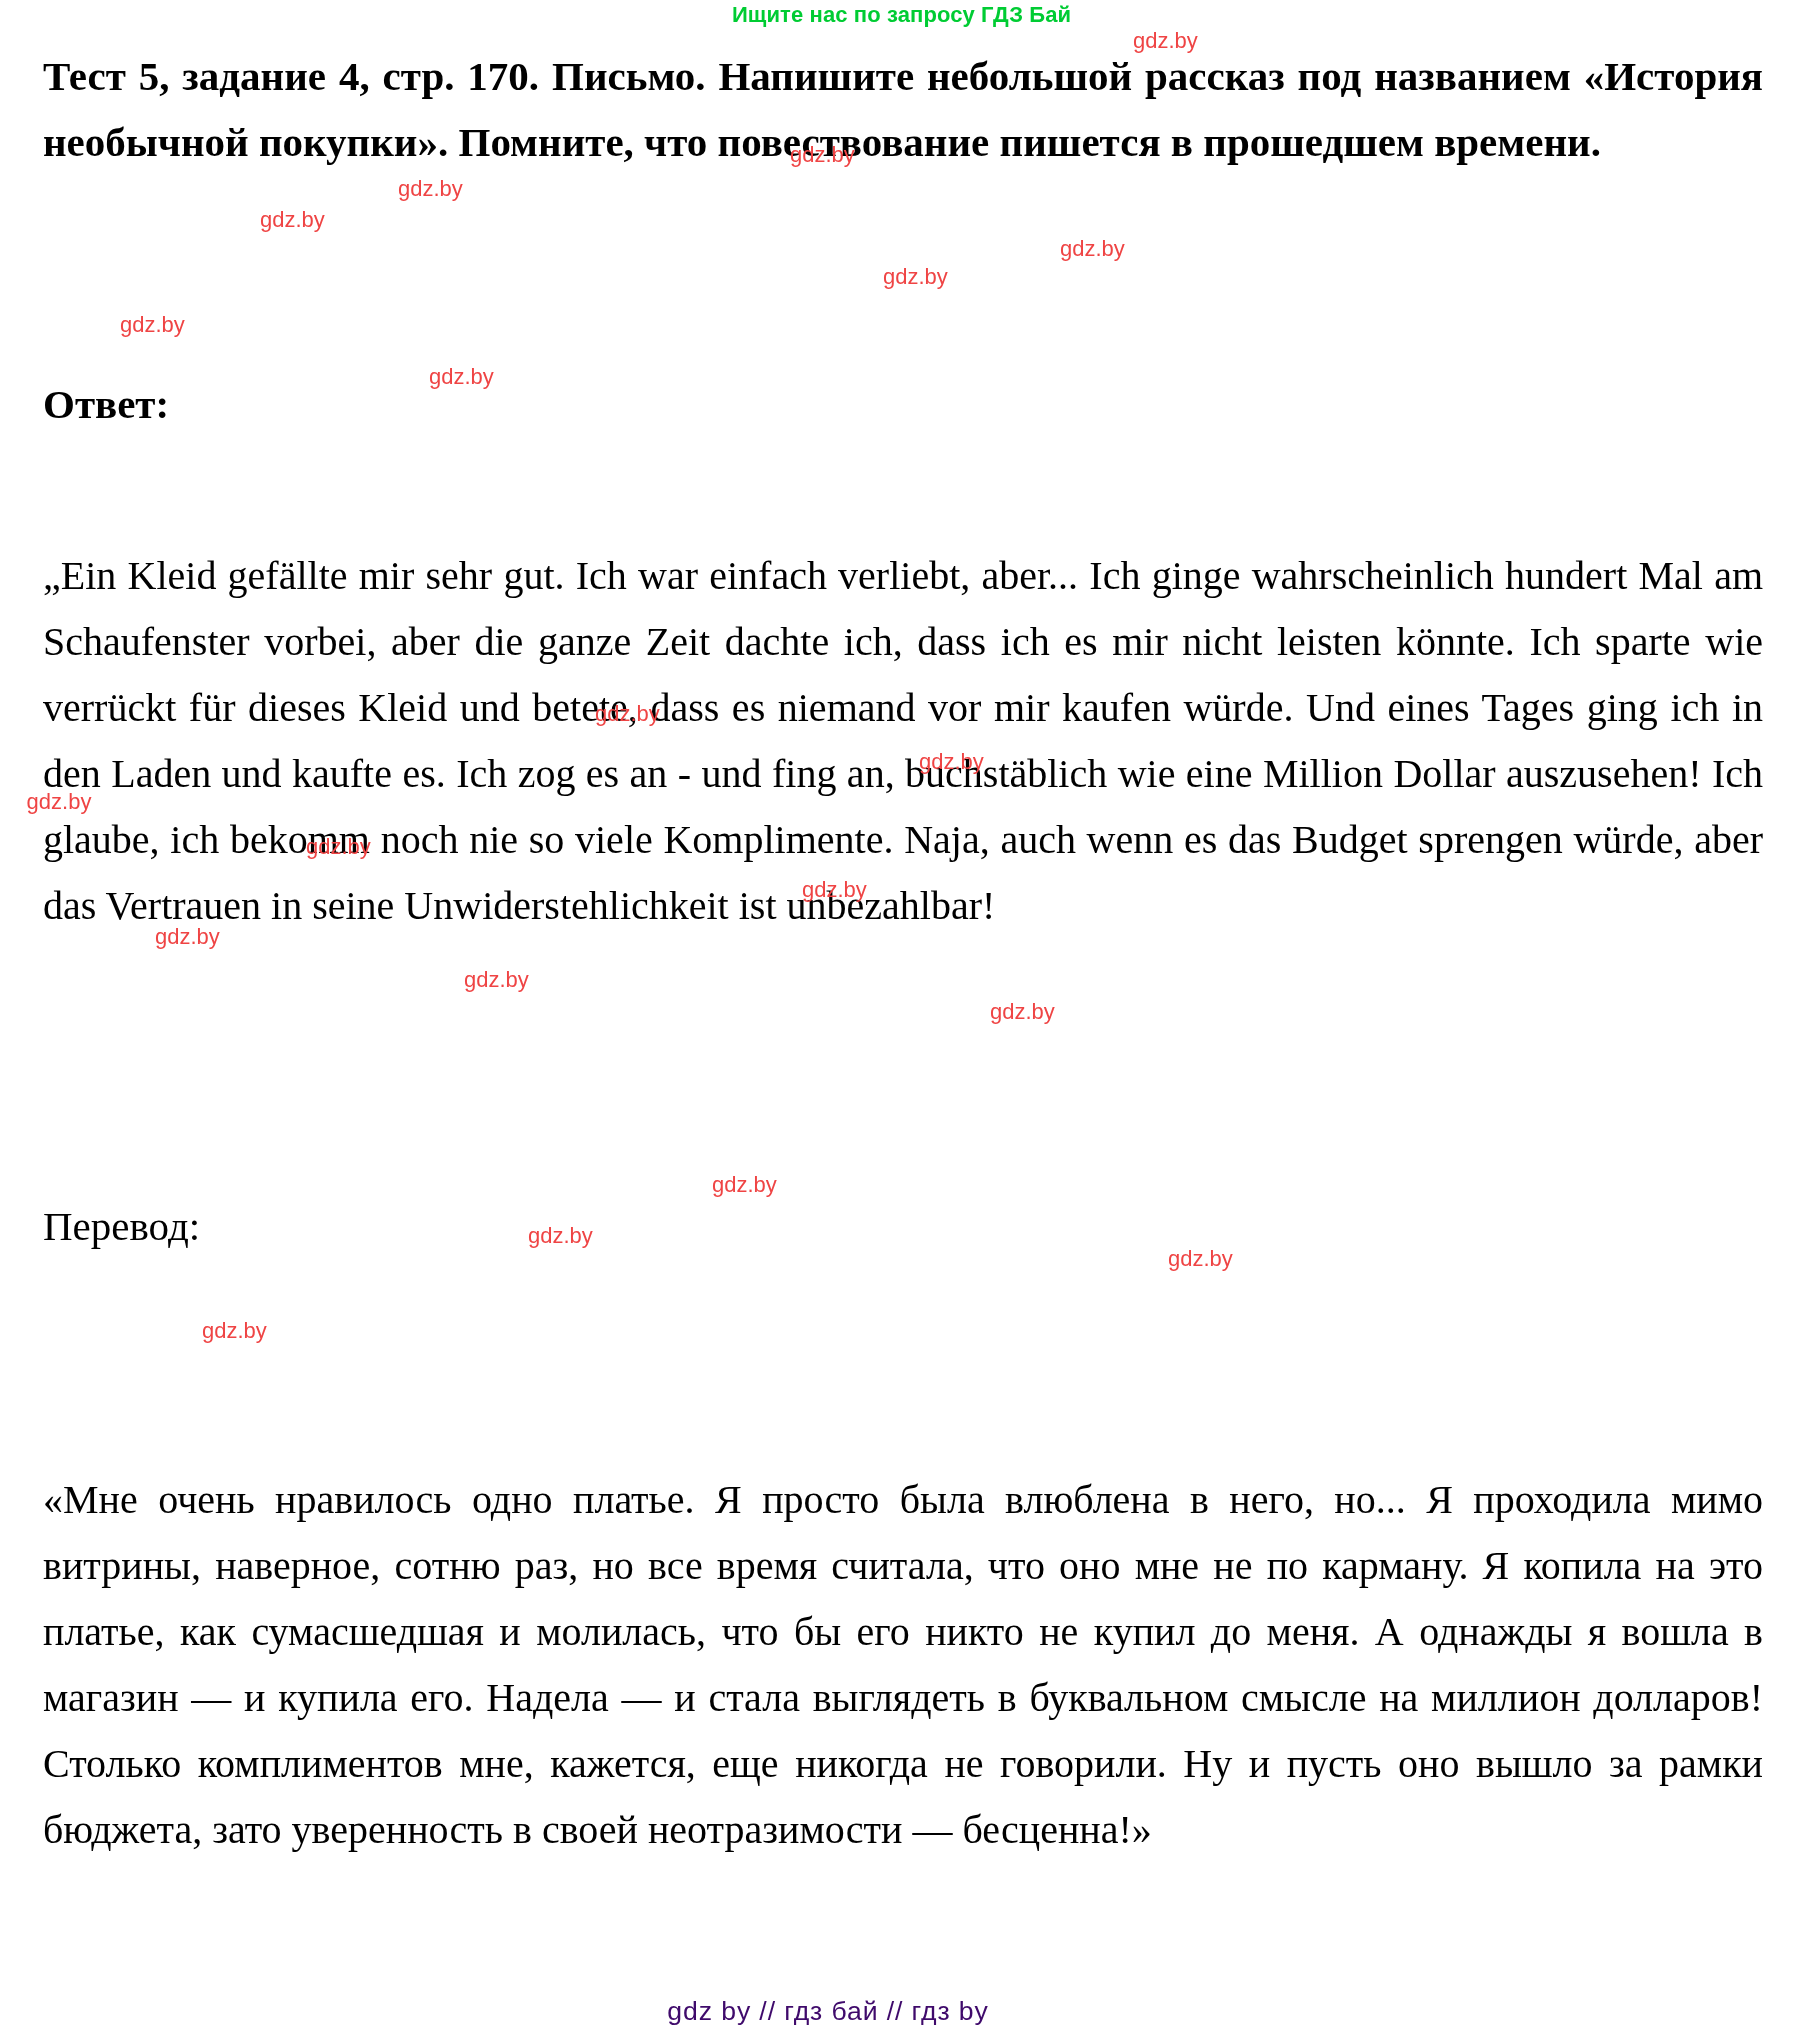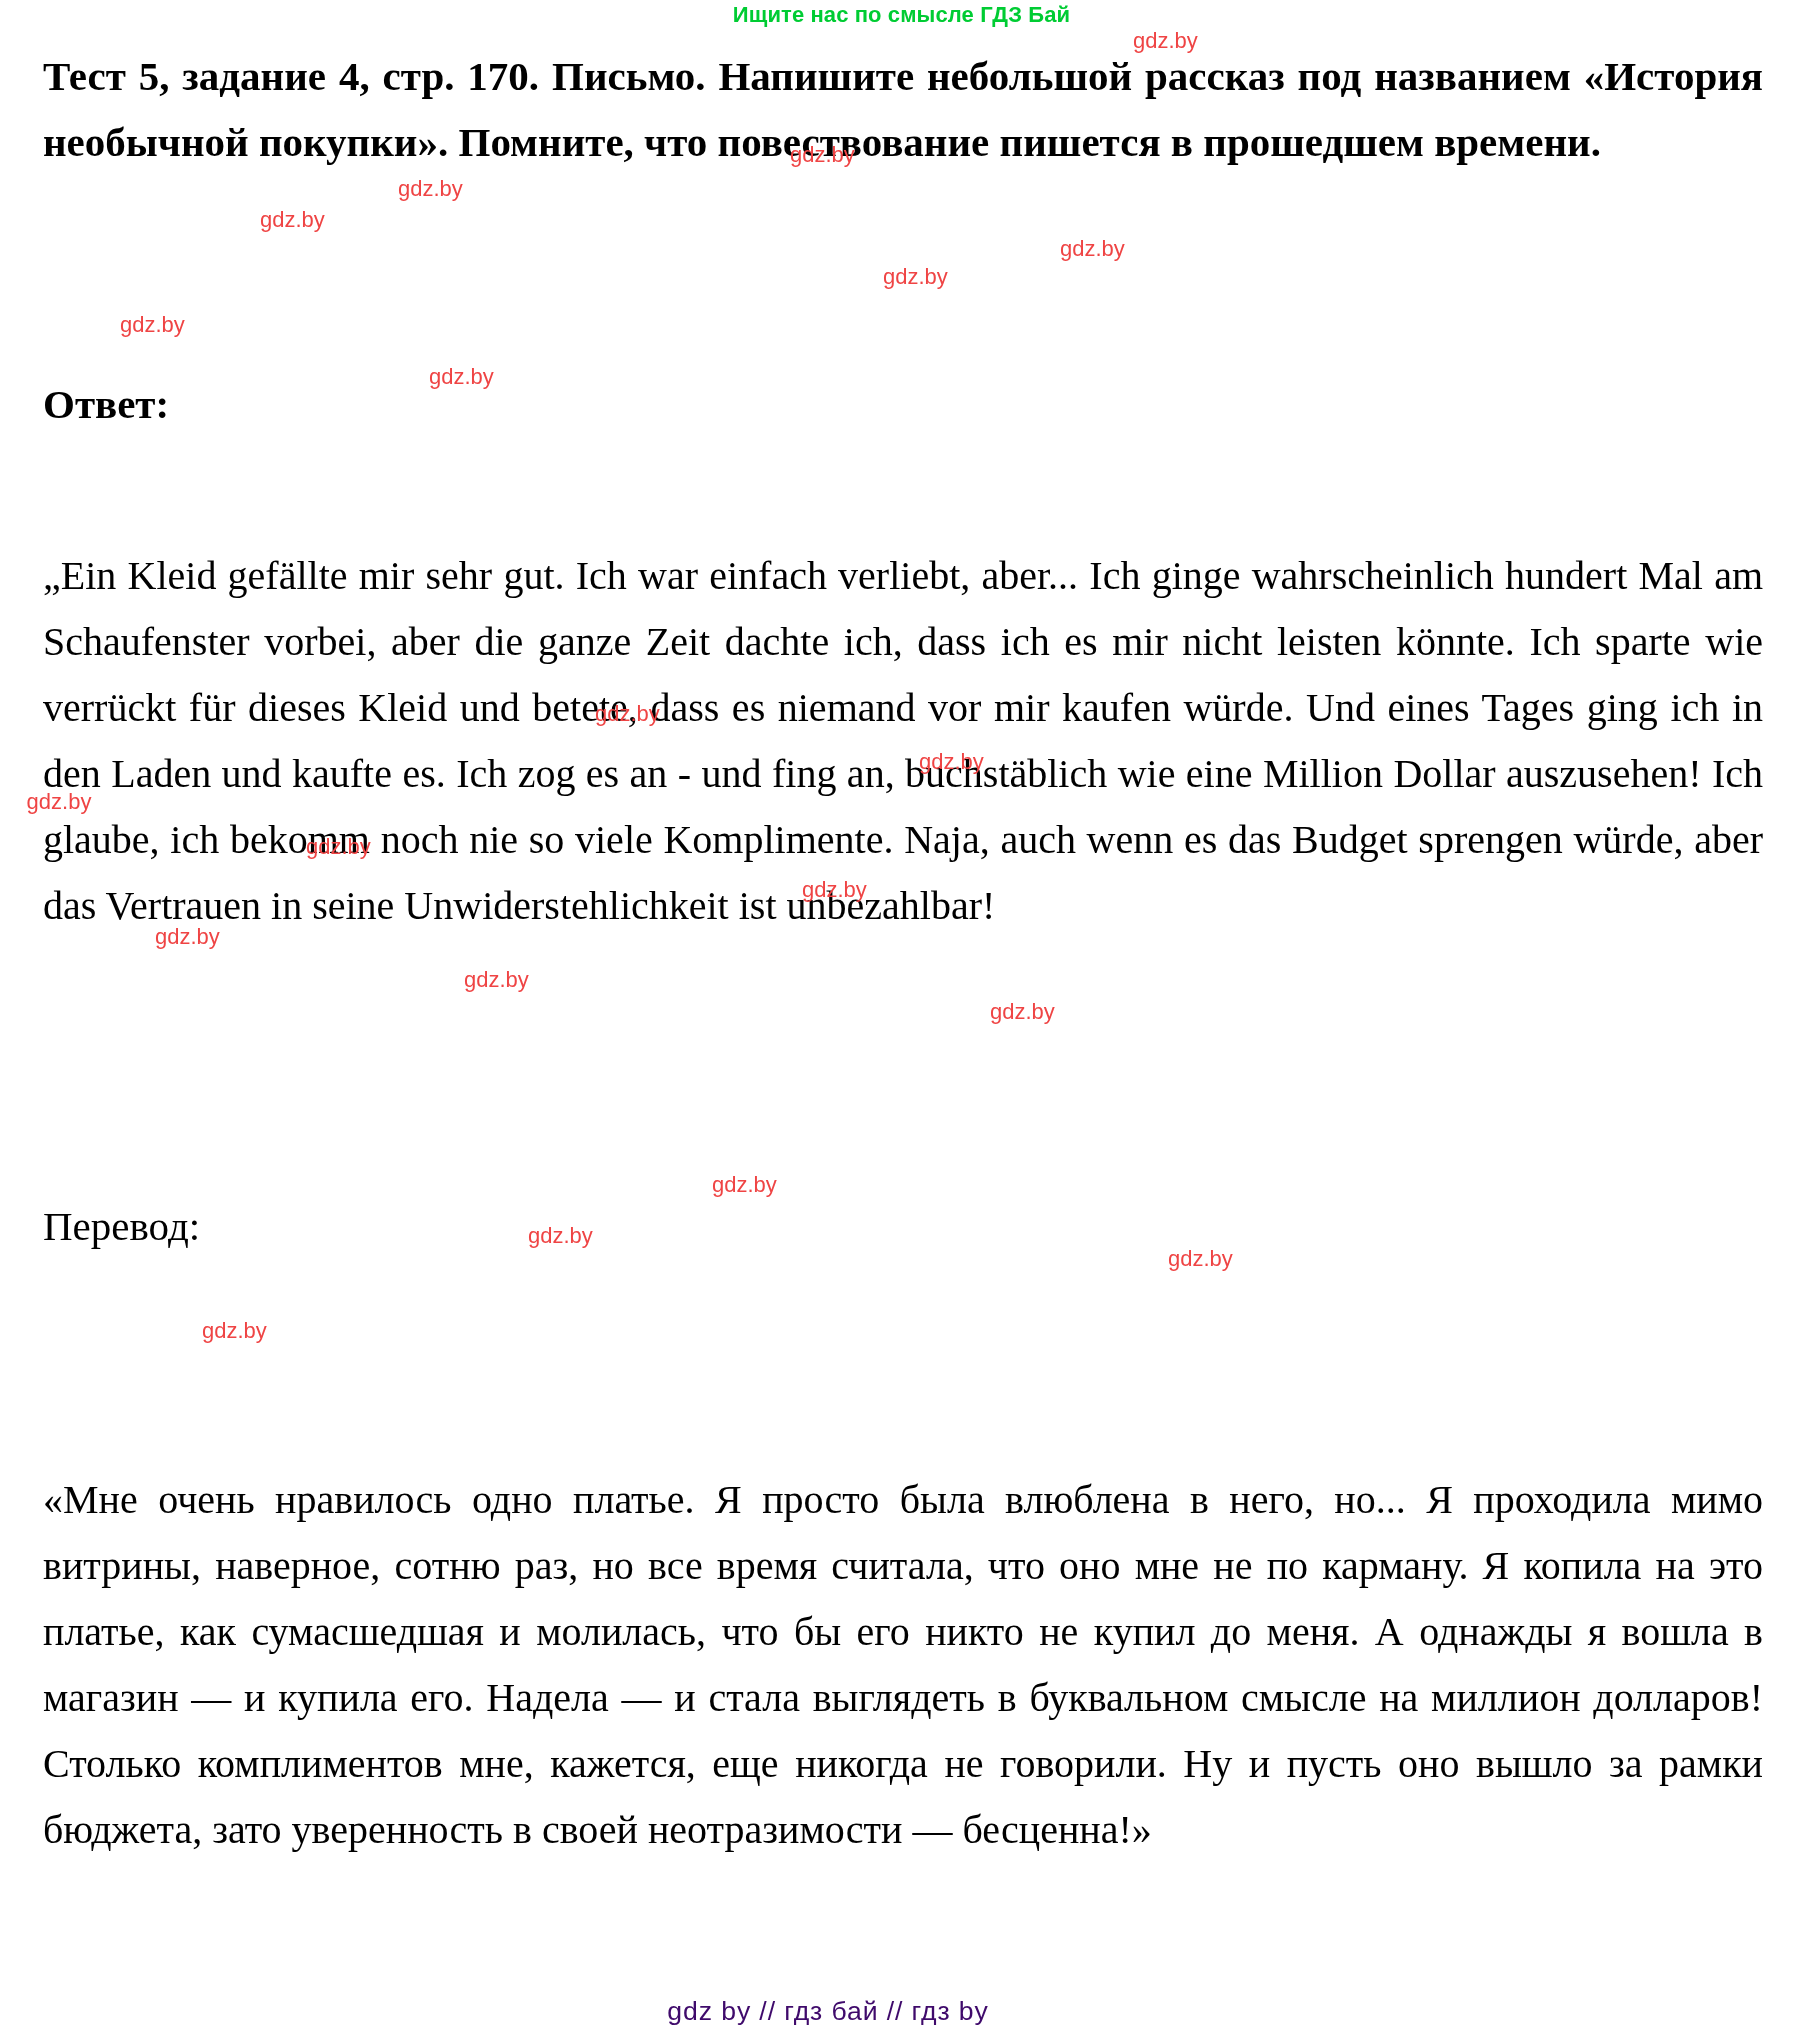--- a/index.html
+++ b/index.html
@@ -124,21 +124,21 @@
     font-family: "Liberation Sans", "DejaVu Sans", sans-serif;
     font-size: 26.6px;
     font-weight: 400;
     letter-spacing: 0.9px;
     white-space: nowrap;
   }
 </style>
 </head>
 <body>
 
-<div class="site-banner" style="color: rgb(0, 204, 51);">Ищите нас по смысле ГДЗ Бай</div>
+<div class="site-banner" style="color: rgb(0, 204, 51);">Ищите нас по запросу ГДЗ Бай</div>
 
 <div class="page">
   <div class="content">
 
     <div class="task-title">Тест 5, задание 4, стр. 170. Письмо. Напишите небольшой рассказ под названием «История необычной покупки». Помните, что повествование пишется в прошедшем времени.</div>
 
     <div class="label-answer">Ответ:</div>
 
     <div class="answer-body">„Ein Kleid gefällte mir sehr gut. Ich war einfach verliebt, aber... Ich ginge wahrscheinlich hundert Mal am Schaufenster vorbei, aber die ganze Zeit dachte ich, dass ich es mir nicht leisten könnte. Ich sparte wie verrückt für dieses Kleid und betete, dass es niemand vor mir kaufen würde. Und eines Tages ging ich in den Laden und kaufte es. Ich zog es an - und fing an, buchstäblich wie eine Million Dollar auszusehen! Ich glaube, ich bekomm noch nie so viele Komplimente. Naja, auch wenn es das Budget sprengen würde, aber das Vertrauen in seine Unwiderstehlichkeit ist unbezahlbar!</div>
 

